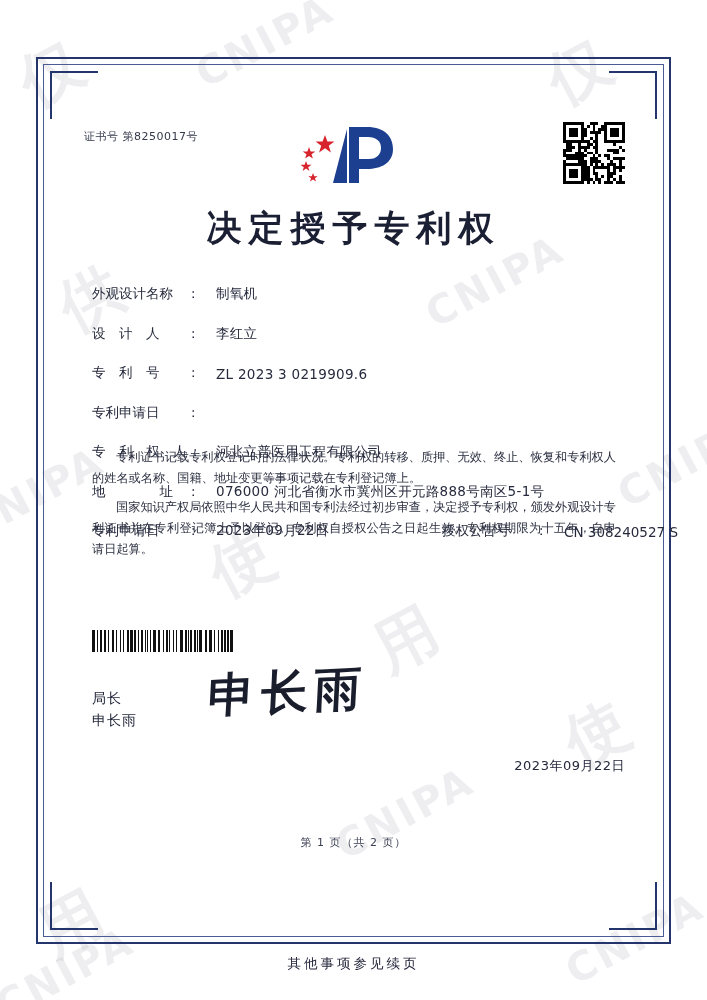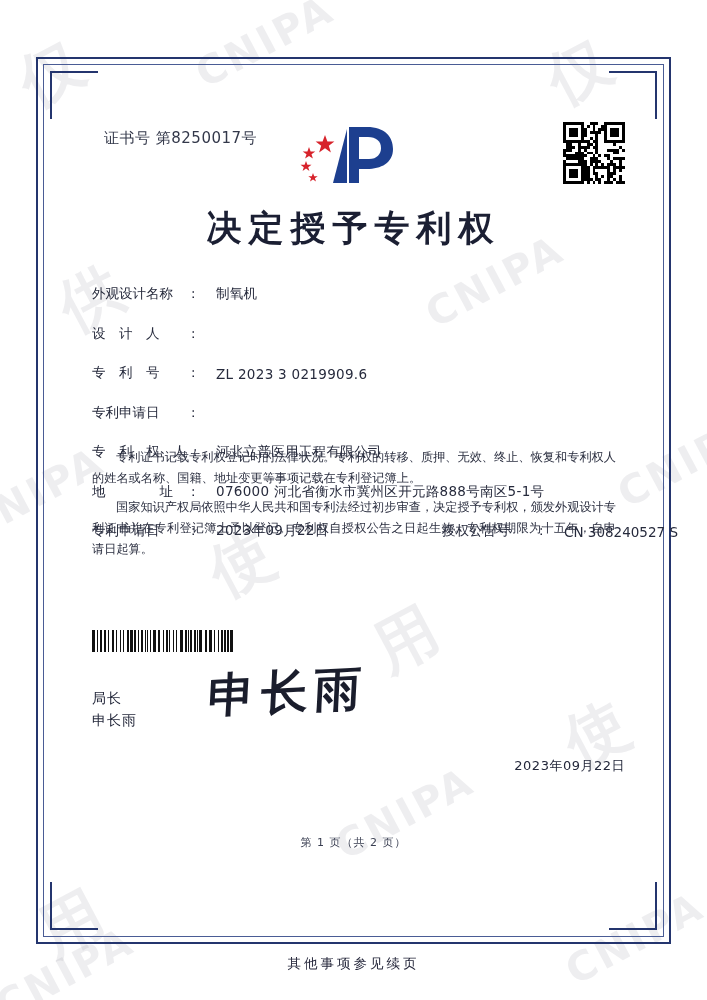--- a/index.html
+++ b/index.html
@@ -71,23 +71,23 @@
 
   
   .content {
     position: absolute;
     left: 0; top: 0;
     width: 635px; height: 887px;
   }
 
   .cert-no {
     position: absolute;
-    left: 68px;
+    left: 48px;
     top: 72px;
-    font-size: 15px;
+    font-size: 11px;
     color: #33384a;
     letter-spacing: 0.5px;
     font-family: "DejaVu Sans", "Liberation Sans", sans-serif;
   }
 
   
   .emblem {
     position: absolute;
     left: 50%;
     transform: translateX(-50%);
@@ -750,20 +750,21 @@
           <span>外观设计名称</span>
           <span class="colon">：</span>
         </div>
         <div class="field-value">制氧机</div>
       </div>
       <div class="field-row">
         <div class="field-label">
           <span>设　计　人</span>
           <span class="colon">：</span>
         </div>
+        <div class="field-value">李红立</div>
       </div>
       <div class="field-row">
         <div class="field-label">
           <span>专　利　号</span>
           <span class="colon">：</span>
         </div>
         <div class="field-value">ZL 2023 3 0219909.6</div>
       </div>
       <div class="field-row">
         <div class="field-label">

